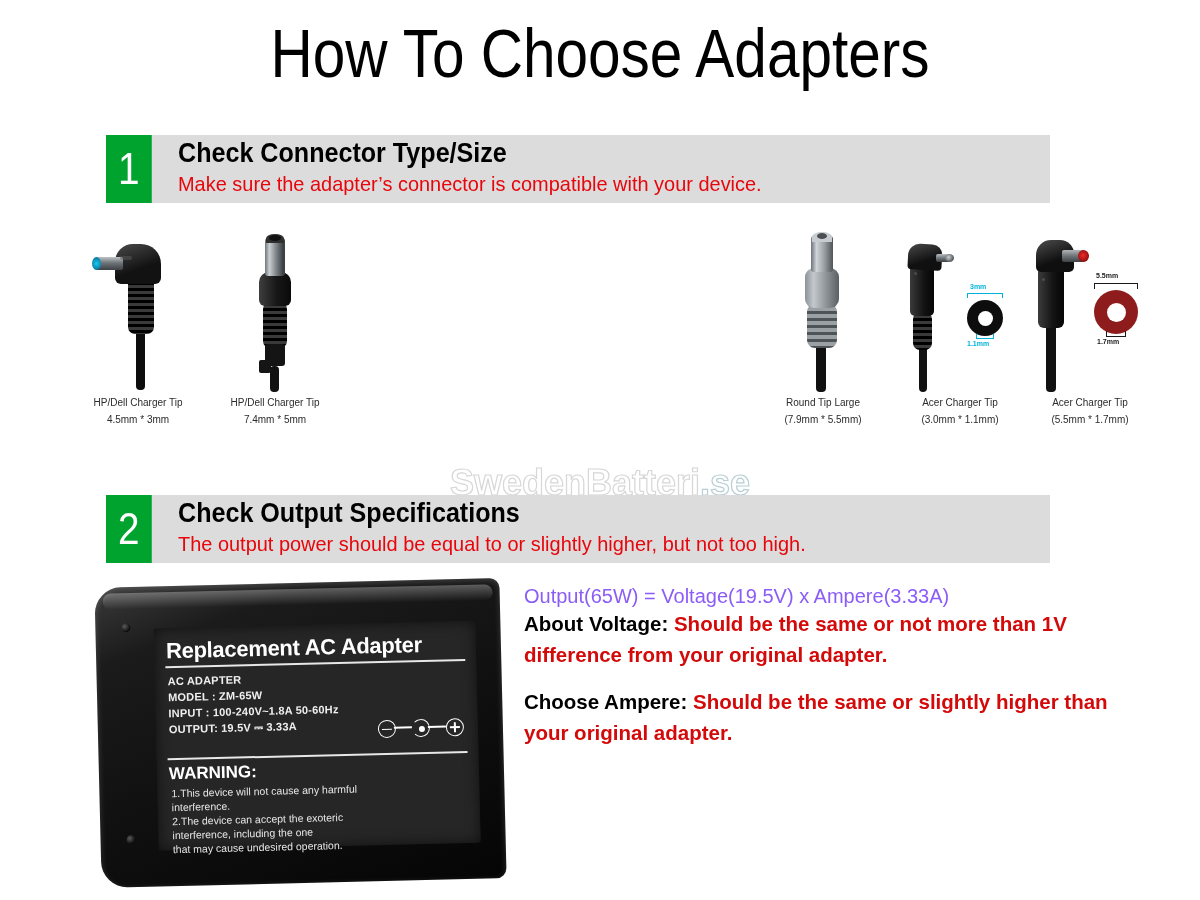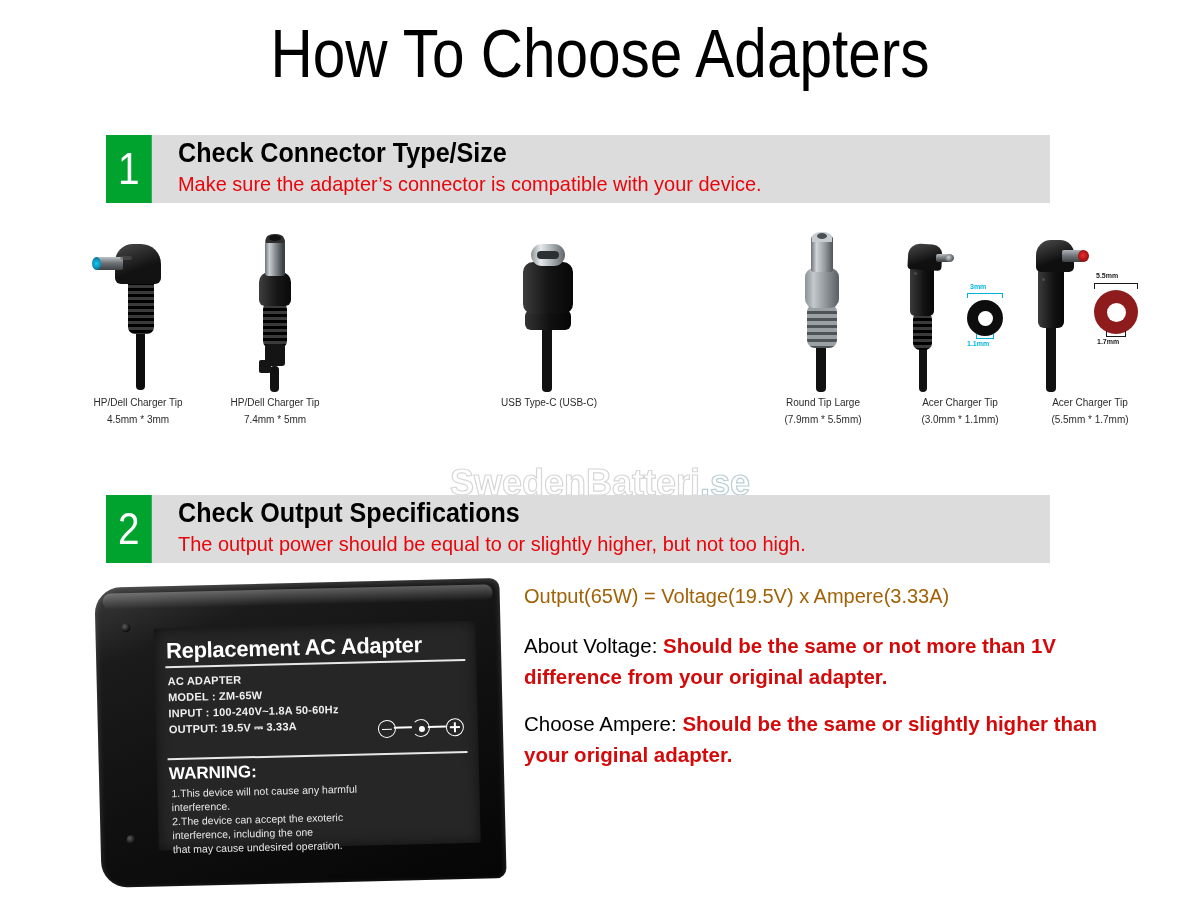--- a/index.html
+++ b/index.html
@@ -126,22 +126,22 @@
   .pol-plush{position:absolute;top:7.2px;left:3px;width:10px;height:1.8px;background:#fff;}
   .pol-cmid{position:absolute;top:1px;width:16px;height:16px;border:1.6px solid #fff;border-radius:50%;
     border-left-color:transparent;}
   .warn-h{position:absolute;left:12px;top:136px;font-size:17px;font-weight:bold;color:#fff;}
   .warn-l{position:absolute;font-size:10.5px;line-height:14px;color:#e6e6e6;white-space:nowrap;}
 
   
   .rtext{position:absolute;left:524px;top:585px;width:600px;}
   .rline{font-size:20.5px;line-height:31px;color:#000;margin-bottom:16px;}
   .red{color:#d40a0a;font-weight:bold;}
-  .lead{color:#000;font-weight:normal;}
-  .formula{font-size:20px;color:#a16207;margin-bottom:22px;}
+  .lead{color:#000;font-weight:bold;}
+  .formula{font-size:20px;color:#8b5cf6;}
 </style>
 </head>
 <body>
 
 <div class="page">
 
   <div class="title">How To Choose Adapters</div>
 
   <div class="step-band" style="top:135px;">
     <div class="step-num">1</div>
@@ -178,32 +178,20 @@
         <div style="position:absolute;left:58px;top:116px;width:20px;height:22px;background:#141414;border-radius:3px;z-index:3;"></div>
         <div style="position:absolute;left:52px;top:132px;width:12px;height:13px;background:#151515;border-radius:2px;z-index:3;"></div>
         <div class="cable" style="left:63px;top:138px;width:9px;height:26px;z-index:2;"></div>
       </div>
       <div class="cap">
         <span>HP/Dell Charger Tip</span><br><span>7.4mm * 5mm</span>
       </div>
     </div>
 
 
-    <div class="conn" style="left:421px;">
-      <div class="art">
-        <div style="position:absolute;left:50px;top:16px;width:34px;height:22px;border-radius:11px;background:linear-gradient(to right,#8e9498,#e6eaec 28%,#a8aeb2 62%,#5f6569);z-index:7;"></div>
-        <div style="position:absolute;left:56px;top:23px;width:22px;height:8px;border-radius:5px;background:#2c3033;z-index:8;"></div>
-        <div style="position:absolute;left:42px;top:34px;width:50px;height:52px;border-radius:10px;background:linear-gradient(to right,#3c3c3c,#151515 50%,#070707);z-index:6;"></div>
-        <div style="position:absolute;left:44px;top:82px;width:46px;height:20px;border-radius:6px;background:linear-gradient(to right,#333,#101010 55%,#060606);z-index:5;"></div>
-        <div class="cable" style="left:61px;top:98px;width:10px;height:66px;z-index:2;"></div>
-      </div>
-      <div class="cap">
-        <span>USB Type-C (USB-C)</span><br><span></span>
-      </div>
-    </div>
 
 
     <div class="conn" style="left:695px;">
       <div class="art">
         <div style="position:absolute;left:57px;top:4px;width:20px;height:10px;border-radius:50% 50% 0 0;background:#c7ccd0;z-index:7;"></div>
         <div style="position:absolute;left:62px;top:5px;width:10px;height:6px;border-radius:50%;background:#4a4f53;z-index:8;"></div>
         <div style="position:absolute;left:56px;top:8px;width:22px;height:36px;background:linear-gradient(to right,#6e7377,#cfd4d8 25%,#9ba0a4 60%,#4f5458);border-radius:3px;z-index:6;"></div>
         <div style="position:absolute;left:50px;top:40px;width:34px;height:40px;border-radius:9px;background:linear-gradient(to right,#8c9296,#c3c8cc 25%,#8f9498 62%,#5a5f63);z-index:5;"></div>
         <div style="position:absolute;left:52px;top:76px;width:30px;height:44px;border-radius:8px;background:repeating-linear-gradient(to bottom,#4e5357 0 3px,#9aa0a4 3px 7px);z-index:4;"></div>
         <div class="cable" style="left:61px;top:114px;width:10px;height:50px;z-index:2;"></div>

